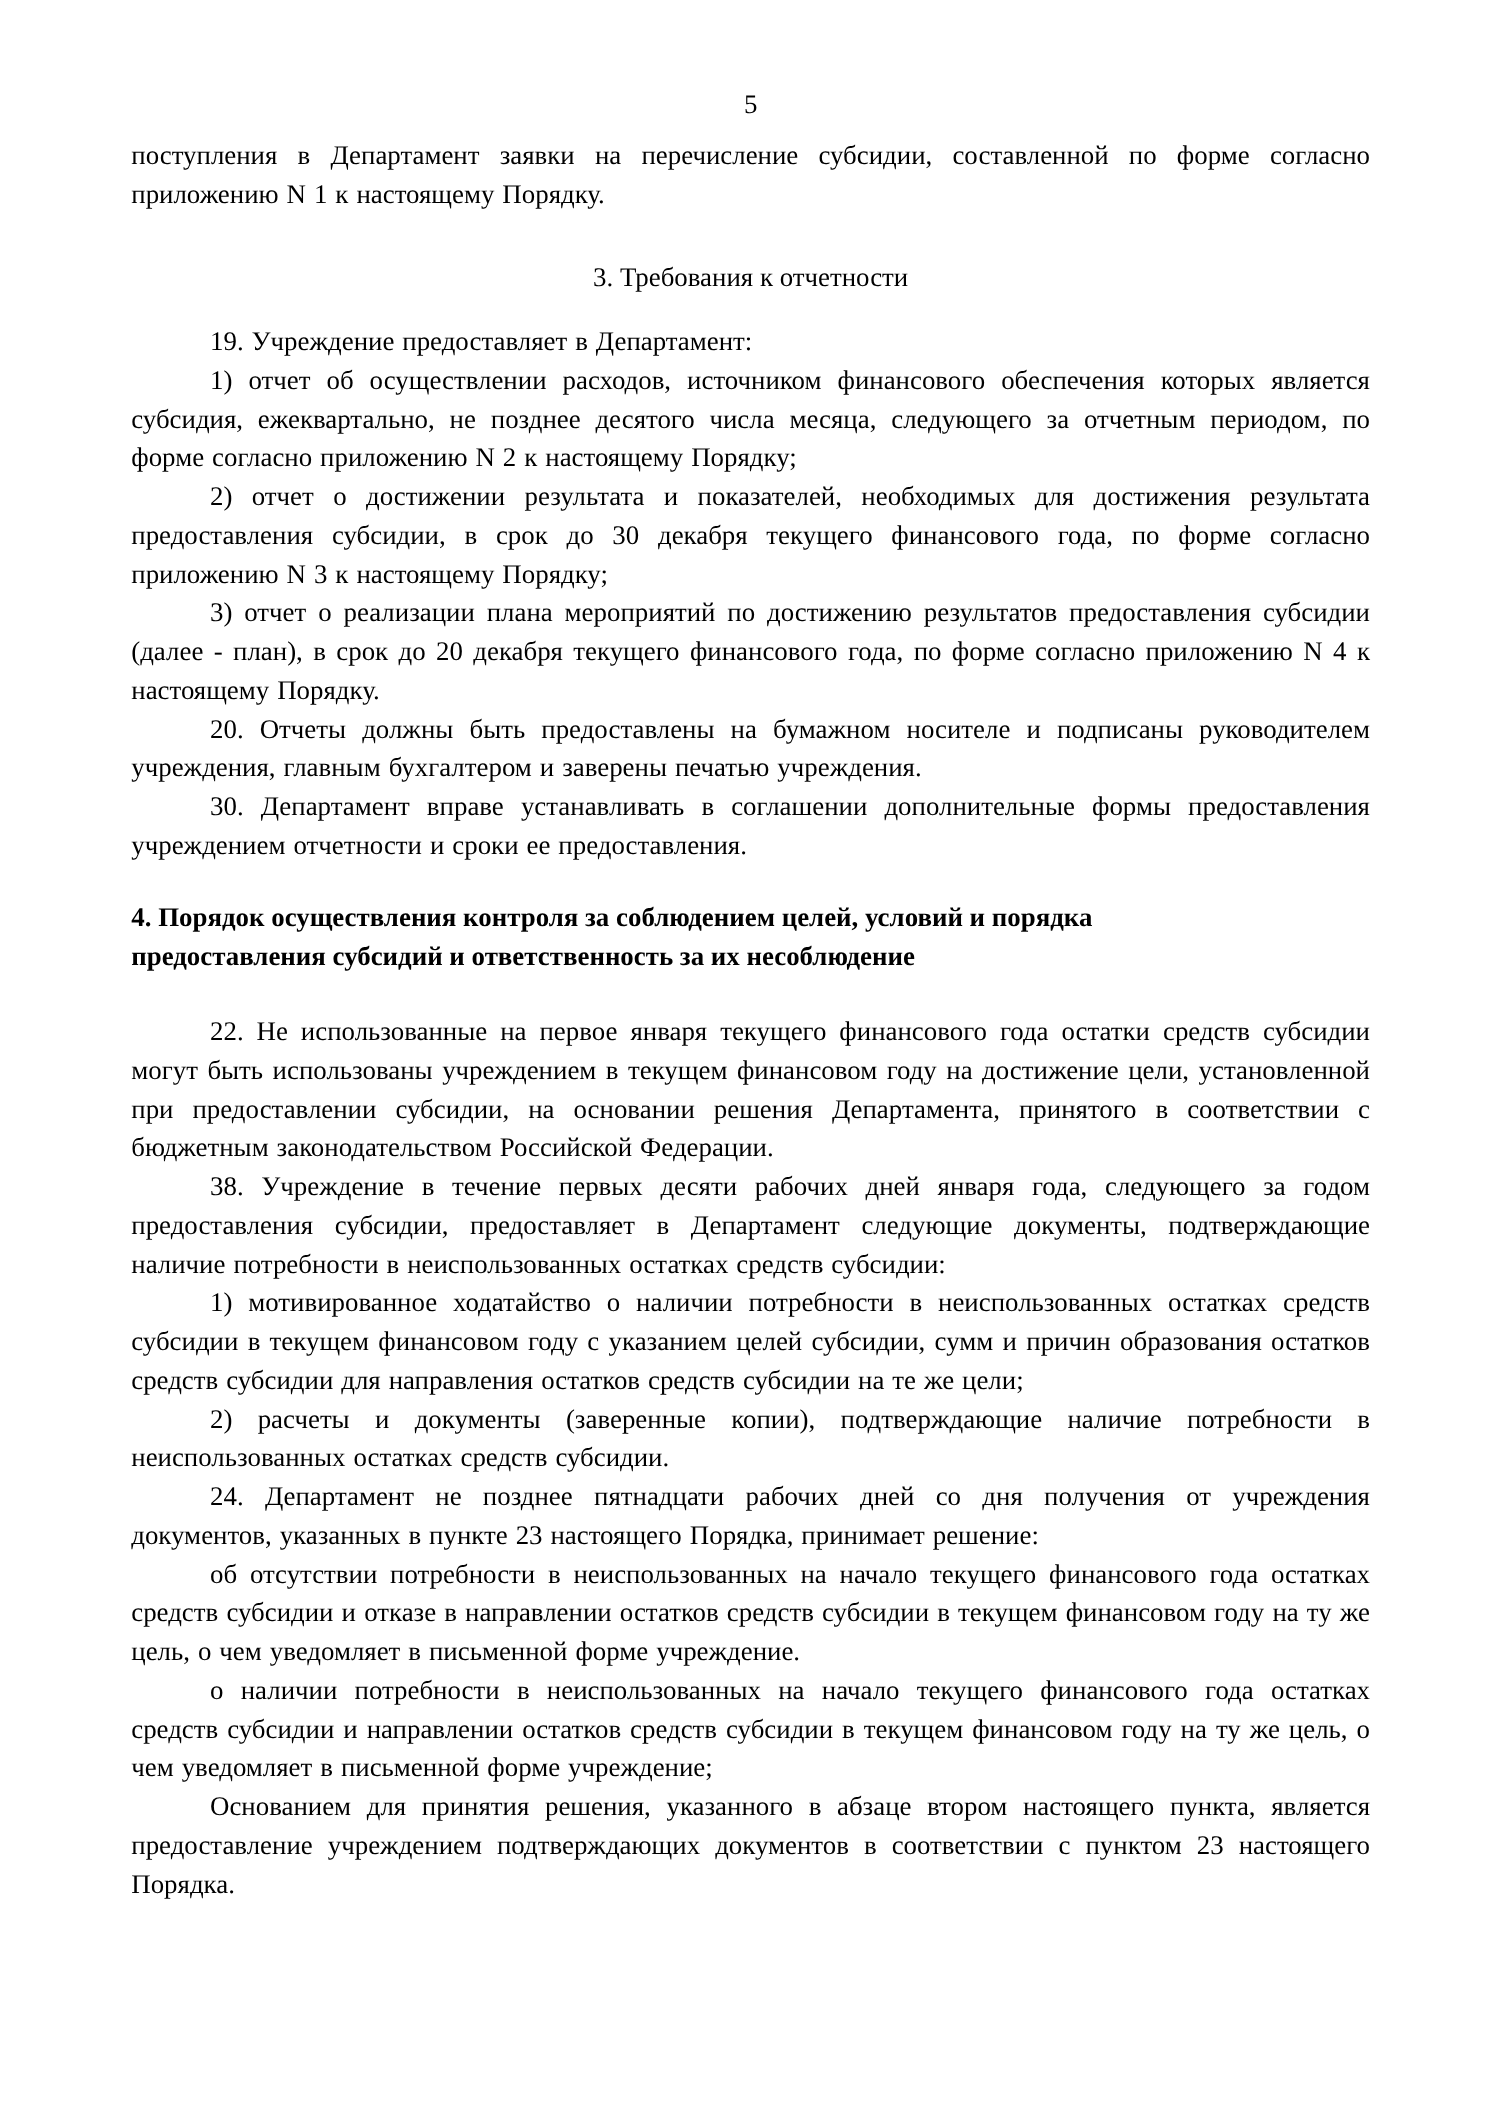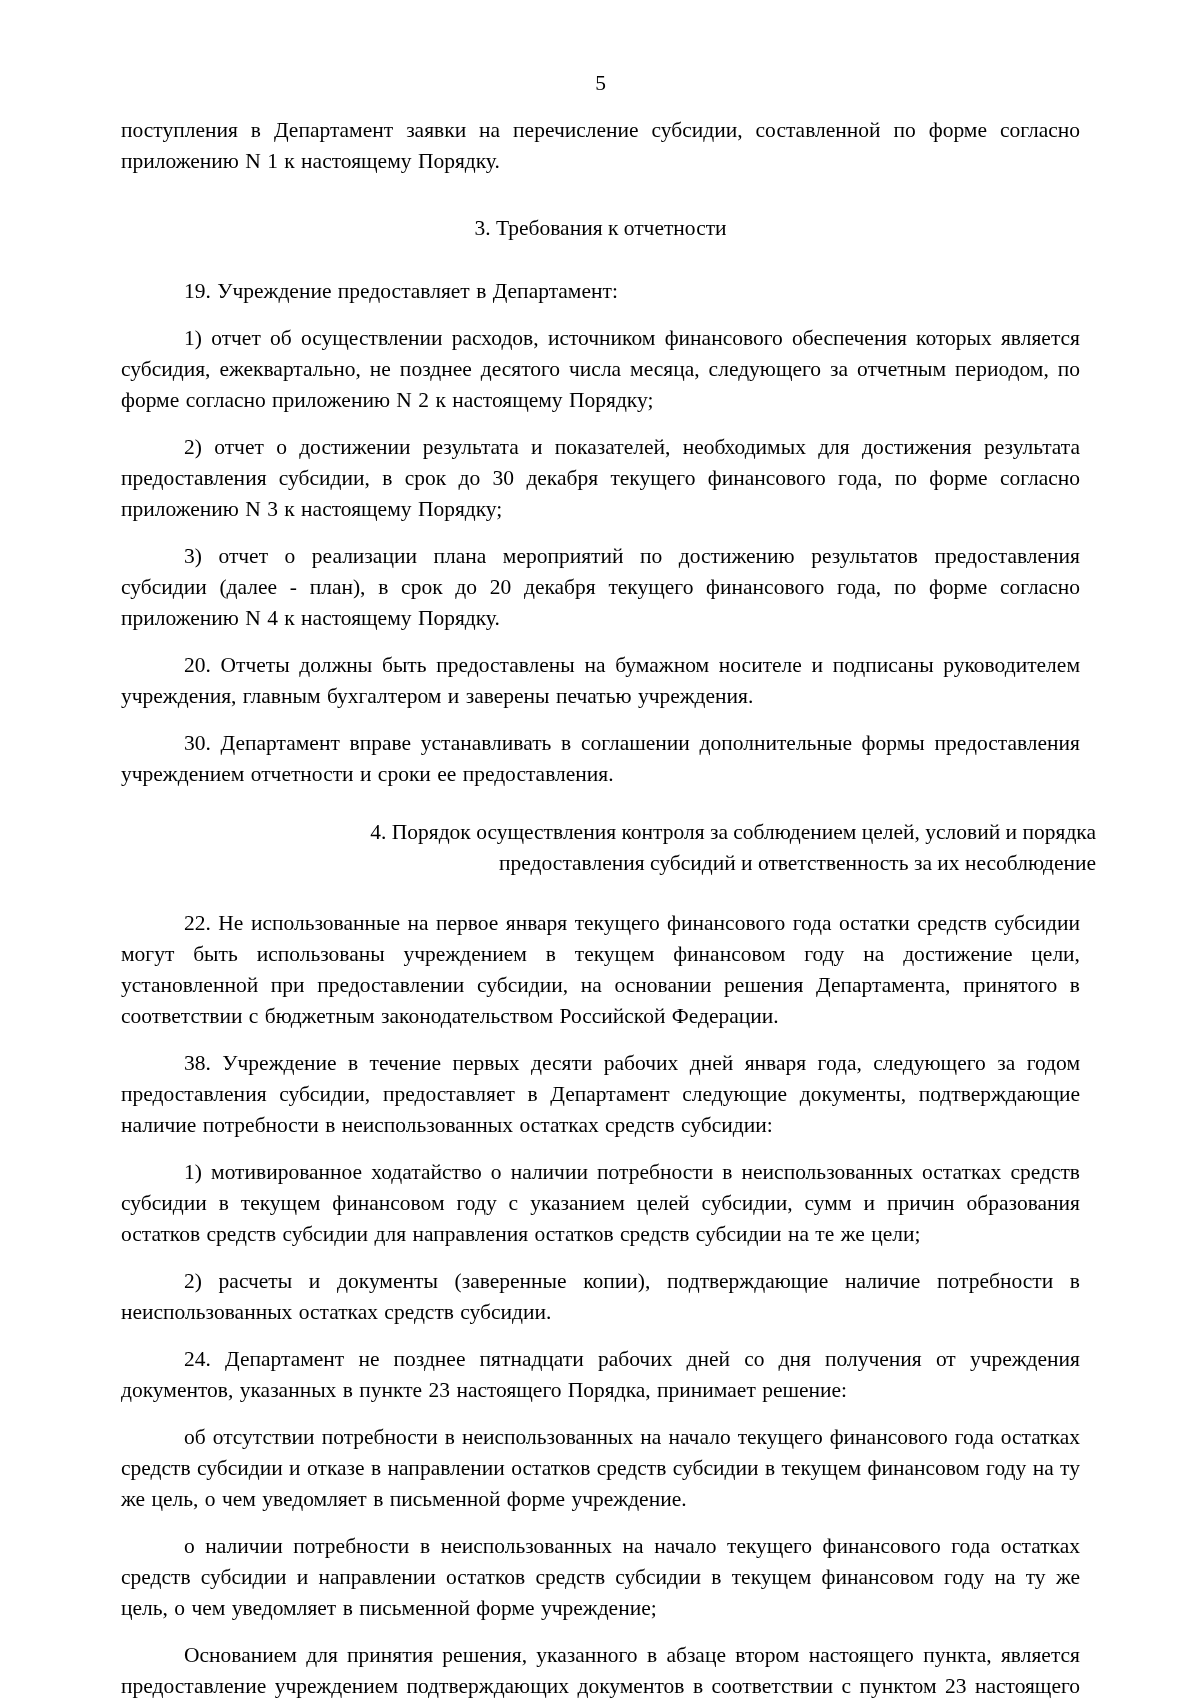--- a/index.html
+++ b/index.html
@@ -19,38 +19,39 @@
     font-family: "Liberation Serif", "DejaVu Serif", serif;
     font-size: 21.5px;
     line-height: 31px;
     overflow: hidden;
   }
   .page-number {
     text-align: center;
     margin: 0 0 10px 0;
   }
   .doc p {
-    margin: 16px;
+    margin: 0;
     text-align: justify;
     text-indent: 63px;
     word-spacing: 1px;
   }
   .doc p.continuation {
     text-indent: 0;
   }
   .heading-1line {
     text-align: center;
-    margin: 36px 0 32px 0;
+    margin: 36px 0 20px 0;
   }
   .heading-2line {
     text-align: center;
     margin: 27px 0 29px 0;
   }
   .heading-2line div {
-    text-align: right;
+    text-align: left;
+    font-weight: bold;
   }
 </style>
 </head>
 <body>
 
 <div class="page">
   <div class="page-number">5</div>
 
   <div class="doc">
 

